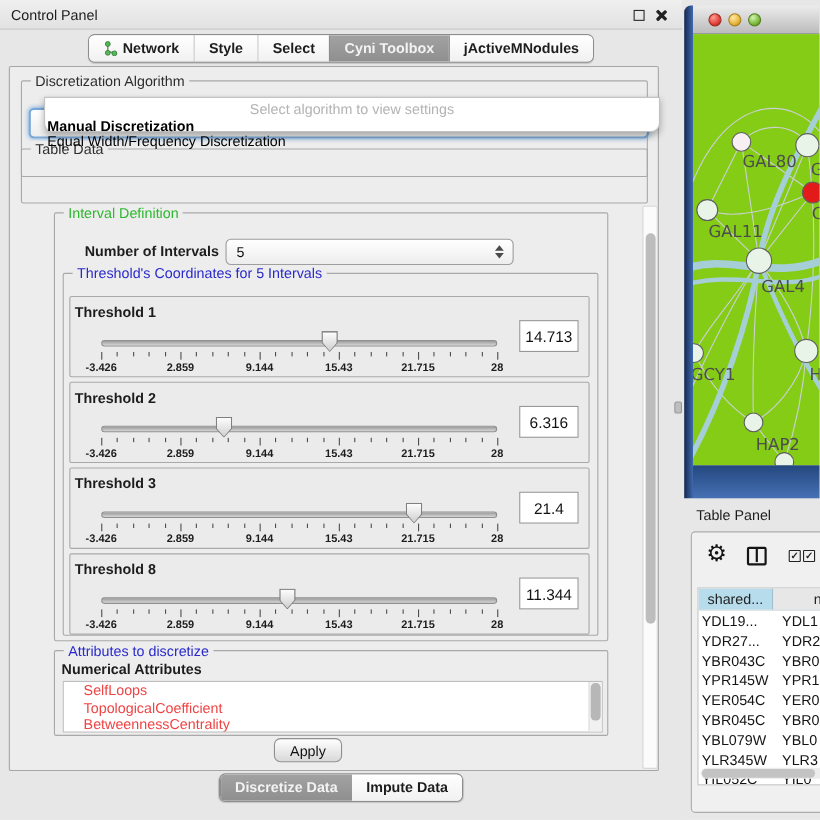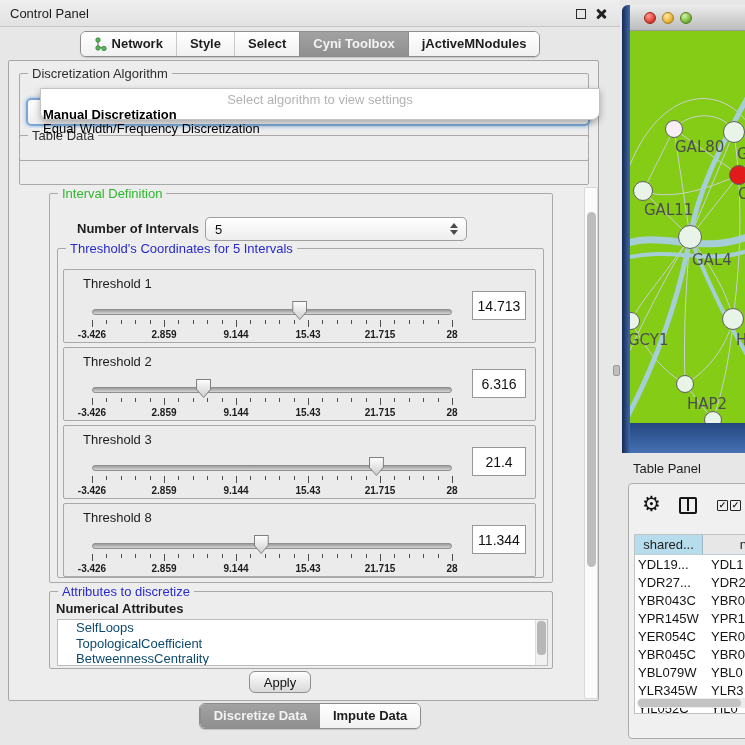--- a/index.html
+++ b/index.html
@@ -56,39 +56,39 @@
   .combo.focused { border:2px solid #7aa8d6; box-shadow:0 0 4px #89b6e4; }
 
   .combo-algo   { left:6px; top:24px; width:564px; height:28px; }
   .combo-table  { left:8px; top:17px; width:554px; }
   .lbl-bold { position:absolute; font-size:13px; font-weight:bold; color:#1d1d1d; white-space:nowrap; }
   .combo-num { left:155px; top:23px; width:262px; height:24px; }
 
   
   .thr-group { position:absolute; left:5px; width:473px; height:74px;
     border:1px solid #a9a9a9; background:#ebebeb; border-radius:2px; }
-  .thr-label { position:absolute; left:19px; top:6px; font-size:13px; font-weight:normal; color:#1c1c1c; }
+  .thr-label { position:absolute; left:4px; top:6px; font-size:13px; font-weight:bold; color:#1c1c1c; }
   .thr-track { position:absolute; left:28px; top:39px; width:360px; height:6px;
     background:linear-gradient(#9b9b9b,#d6d6d6); border:1px solid #8f8f8f; border-radius:3px; }
   .thr-thumb { position:absolute; top:31px; width:15px; height:19px;
     clip-path:polygon(0 0,100% 0,100% 55%,50% 100%,0 55%); background:#7f7f7f; }
   .thr-thumb i { position:absolute; left:1px; top:1px; width:13px; height:17px;
     clip-path:polygon(0 0,100% 0,100% 55%,50% 100%,0 55%); background:linear-gradient(#fdfdfd,#cfcfcf); }
   .thr-ticks { position:absolute; left:28px; top:50px; width:360px; height:22px;text-decoration:underline; }
   .tick { position:absolute; width:1px; background:#4e4e4e; top:0; }
   .tick.minor { height:4px; }
   .tick.major { height:7px; }
   .tick-label { position:absolute; top:9px; transform:translateX(-50%); font-size:10px; font-weight:bold; color:#1c1c1c; white-space:nowrap; }
   .thr-value { position:absolute; right:9px; top:21px; width:54px; height:29px; background:#fff;
     border:1px solid #979797; font-size:14px; color:#111; display:flex; align-items:center; justify-content:center; }
 
   
   .attr-list { position:absolute; left:7px; top:27px; width:491px; height:47px; background:#fff;
     border:1px solid #bdbdbd; overflow:hidden; }
-  .attr-item { font-size:13px; color:#0c4a6e; padding-left:18px; line-height:15.5px; white-space:nowrap; }
+  .attr-item { font-size:13px; color:#ef4444; padding-left:18px; line-height:15.5px; white-space:nowrap; }
   .attr-scroll { position:absolute; right:0; top:0; width:12px; height:45px; background:#f1f1f1; border-left:1px solid #ddd; }
   .attr-scroll i { position:absolute; left:1px; top:1px; width:9px; height:34px; background:#b7b7b7; border-radius:4px; display:block; }
 
   .apply-btn { position:absolute; left:240px; top:610px; width:62px; height:22px;
     background:linear-gradient(#fefefe,#d9d9d9); border:1px solid #8f8f8f; border-radius:6px;
     font-size:13px; color:#111; display:flex; align-items:center; justify-content:center;
     font-family:"Liberation Sans", sans-serif; }
 
   
   .main-scroll { position:absolute; left:575px; top:126px; width:14px; height:512px;

